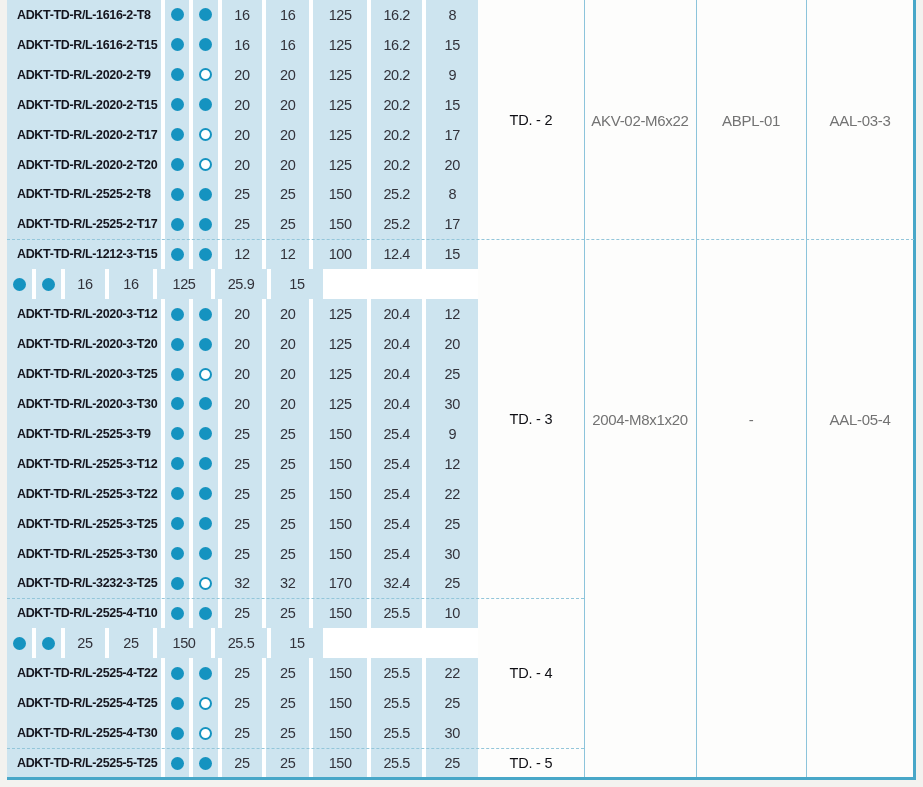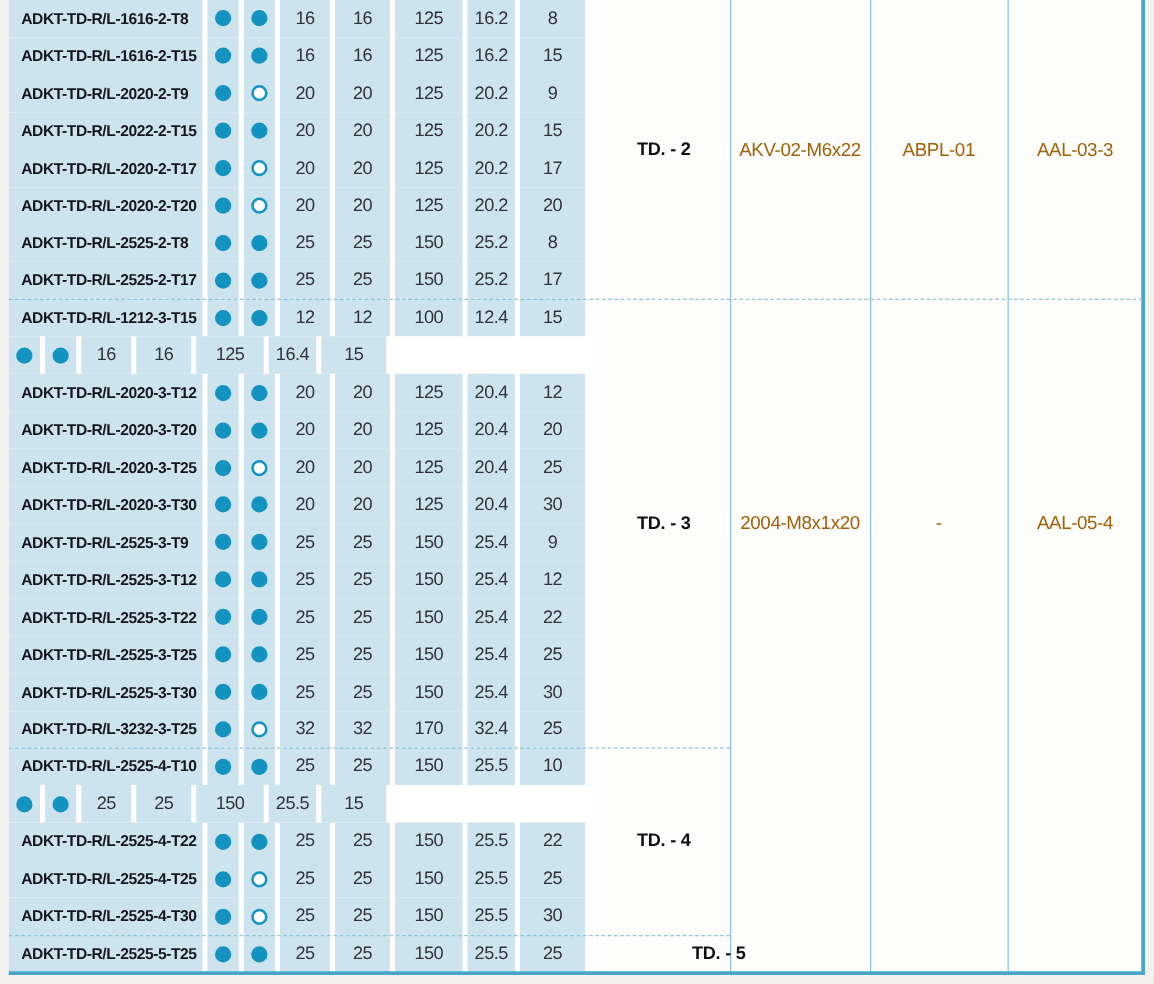--- a/index.html
+++ b/index.html
@@ -33,21 +33,21 @@
     width:155px; display:flex; align-items:center;
     padding-left:10px;
     font-weight:bold; font-size:12.5px; letter-spacing:-0.35px;
     color:#14141d; white-space:nowrap;
   }
   .dotc { width:25px; display:flex; align-items:center; justify-content:center; }
   .num {
     display:flex; align-items:center; justify-content:center;
     font-size:14.5px; color:#32323a; letter-spacing:-0.4px;
   }
-  .w1{width:40px} .w2{width:44px} .w3{width:54px} .w4{width:38px} .w5{width:52px}
+  .w1{width:40px} .w2{width:44px} .w3{width:54px} .w4{width:52px} .w5{width:52px}
 
   .dot { width:13px; height:13px; border-radius:50%; flex:0 0 auto; }
   .dot.filled { background:#1593c0; }
   .dot.hollow { background:#ffffff; border:2.5px solid #1593c0; }
 
   
   .vline { position:absolute; top:0; width:1px; height:778px; background:#8cc4db; }
   .v1{left:584px} .v2{left:696px} .v3{left:806px}
 
   .border-right  { position:absolute; left:913px; top:0; width:3px; height:780px; background:#48a7c8; }
@@ -55,36 +55,36 @@
 
   
   .dashed { position:absolute; height:0; border-top:1px dashed #93c6da; }
   .d1 { left:7px; top:239px; width:907px; }
   .d2 { left:7px; top:598px; width:577px; }
   .d3 { left:7px; top:748px; width:577px; }
 
   
   .glabel {
     position:absolute; transform:translate(-50%,-50%);
-    font-size:15px; color:#a16207; letter-spacing:-0.3px; white-space:nowrap;
-  }
-  .glabel.td { font-weight:bold; font-size:14.5px; color:#0f0f14; letter-spacing:-0.2px; }
+    font-size:15px; color:#737373; letter-spacing:-0.3px; white-space:nowrap;
+  }
+  .glabel.td { font-weight:normal; font-size:14.5px; color:#0f0f14; letter-spacing:-0.2px; }
 
   .td2  { left:531px; top:120px; }
   .akv2 { left:640px; top:120px; }
   .abpl2{ left:751px; top:120px; }
   .aal2 { left:860px; top:120px; }
 
   .td3  { left:531px; top:419px; }
   .akv3 { left:640px; top:419px; }
   .abpl3{ left:751px; top:419px; }
   .aal3 { left:860px; top:419px; }
 
   .td4  { left:531px; top:673px;text-align:center; }
-  .td5  { left:531px; top:763px;margin-left:44px; }
+  .td5  { left:531px; top:763px; }
 </style>
 </head>
 <body>
 
 <div class="page">
   <div class="white-panel"></div>
 
   <div class="rows-wrap">
       <div class="row">
     <div class="cell name">ADKT-TD-R/L-1616-2-T8</div>
@@ -122,21 +122,21 @@
     <div class="cell dotc">
           <span class="dot hollow"></span>
         </div>
     <div class="cell num w1">20</div>
     <div class="cell num w2">20</div>
     <div class="cell num w3">125</div>
     <div class="cell num w4">20.2</div>
     <div class="cell num w5">9</div>
   </div>
       <div class="row">
-    <div class="cell name">ADKT-TD-R/L-2022-2-T15</div>
+    <div class="cell name">ADKT-TD-R/L-2020-2-T15</div>
     <div class="cell dotc">
           <span class="dot filled"></span>
         </div>
     <div class="cell dotc">
           <span class="dot filled"></span>
         </div>
     <div class="cell num w1">20</div>
     <div class="cell num w2">20</div>
     <div class="cell num w3">125</div>
     <div class="cell num w4">20.2</div>
@@ -215,21 +215,21 @@
       <div class="row">
     <div class="cell dotc">
           <span class="dot filled"></span>
         </div>
     <div class="cell dotc">
           <span class="dot filled"></span>
         </div>
     <div class="cell num w1">16</div>
     <div class="cell num w2">16</div>
     <div class="cell num w3">125</div>
-    <div class="cell num w4">16.4</div>
+    <div class="cell num w4">25.9</div>
     <div class="cell num w5">15</div>
   </div>
       <div class="row">
     <div class="cell name">ADKT-TD-R/L-2020-3-T12</div>
     <div class="cell dotc">
           <span class="dot filled"></span>
         </div>
     <div class="cell dotc">
           <span class="dot filled"></span>
         </div>

